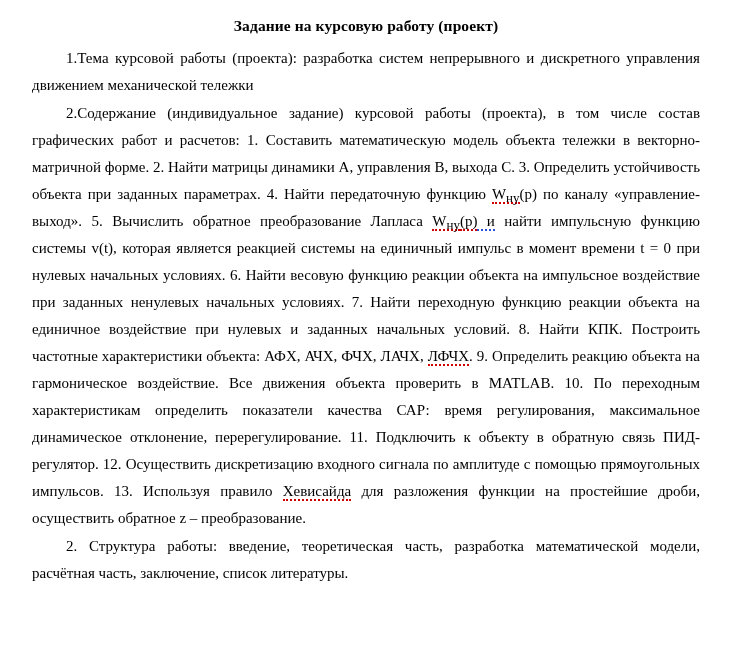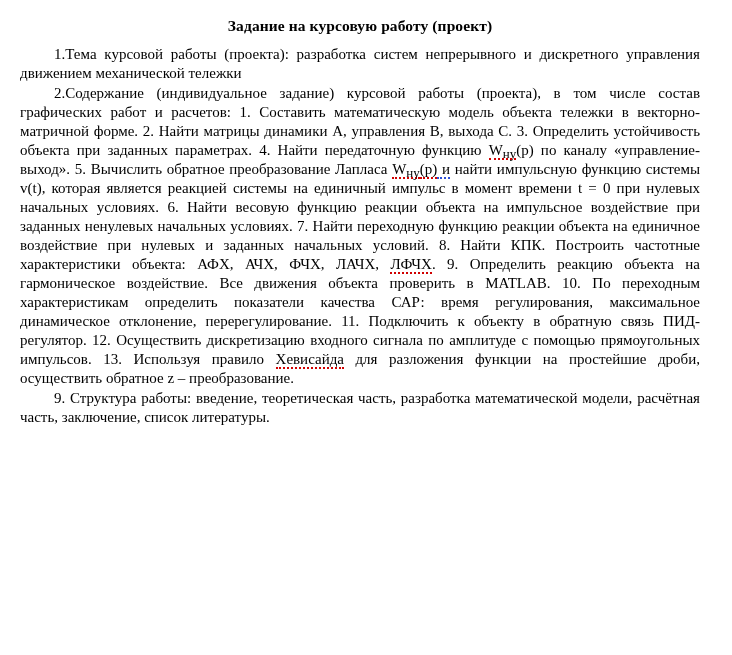--- a/index.html
+++ b/index.html
@@ -11,36 +11,36 @@
     height: 655px;
     background: #ffffff;
     font-family: "Liberation Serif", "DejaVu Serif", serif;
     color: #000000;
     overflow: hidden;
   }
   .page {
     box-sizing: border-box;
     width: 732px;
     height: 655px;
-    padding: 10px 32px 0 20px;
+    padding: 10px 32px 0 32px;
     position: relative;
   }
   .doc-title {
     text-align: center;
     font-weight: bold;
     font-size: 15.5px;
     line-height: 1.25;
     margin: 6px 0 10px 0;
     letter-spacing: 0.1px;
   }
   .para {
     text-align: justify;
     text-justify: inter-word;
     font-size: 15px;
-    line-height: 19px;
+    line-height: 27px;
     margin: 0 0 1px 0;
     text-indent: 34px;
     hyphens: none;
   }
   .para.last {
     margin-bottom: 0;
   }
   .spell-err {
     border-bottom: 2px dotted #d00000;
     text-decoration: none;
@@ -60,15 +60,15 @@
 <body>
 
 <div class="page">
 
   <div class="doc-title">Задание на курсовую работу (проект)</div>
 
   <p class="para" id="para-1"><span>1.Тема курсовой работы (проекта): разработка систем непрерывного и дискретного управления движением механической тележки</span></p>
 
   <p class="para" id="para-2"><span>2.Содержание (индивидуальное задание) курсовой работы (проекта), в том числе состав графических работ и расчетов: 1. Составить математическую модель объекта тележки в векторно-матричной форме. 2. Найти матрицы динамики А, управления В, выхода С. 3. Определить устойчивость объекта при заданных параметрах. 4. Найти передаточную функцию </span><span class="spell-err">W<sub>ну</sub></span><span>(р) по каналу «управление-выход». 5. Вычислить обратное преобразование Лапласа </span><span class="spell-err">W<sub>ну</sub></span><span class="spell-err">(р)</span><span class="grammar-err">  и</span><span> найти импульсную функцию системы v(t), которая является реакцией системы на единичный импульс в момент времени t = 0 при нулевых начальных условиях.   6. Найти весовую функцию реакции объекта на импульсное воздействие при заданных ненулевых начальных условиях. 7. Найти переходную функцию реакции объекта на единичное воздействие при нулевых и заданных начальных условий. 8. Найти КПК. Построить частотные характеристики объекта: АФХ, АЧХ, ФЧХ, ЛАЧХ, </span><span class="spell-err">ЛФЧХ</span><span>. 9. Определить реакцию объекта на гармоническое воздействие. Все движения объекта проверить в MATLAB. 10. По переходным характеристикам определить показатели качества САР: время регулирования, максимальное динамическое отклонение, перерегулирование. 11. Подключить к объекту в обратную связь ПИД-регулятор. 12. Осуществить дискретизацию входного сигнала по амплитуде с помощью прямоугольных импульсов. 13. Используя правило </span><span class="spell-err">Хевисайда</span><span> для разложения функции на простейшие дроби, осуществить обратное z – преобразование.</span></p>
 
-  <p class="para last" id="para-3"><span>9.  Структура работы: введение, теоретическая часть, разработка математической модели, расчётная часть, заключение, список литературы.</span></p>
+  <p class="para last" id="para-3"><span>2.  Структура работы: введение, теоретическая часть, разработка математической модели, расчётная часть, заключение, список литературы.</span></p>
 
 </div>
 
 </body></html>

